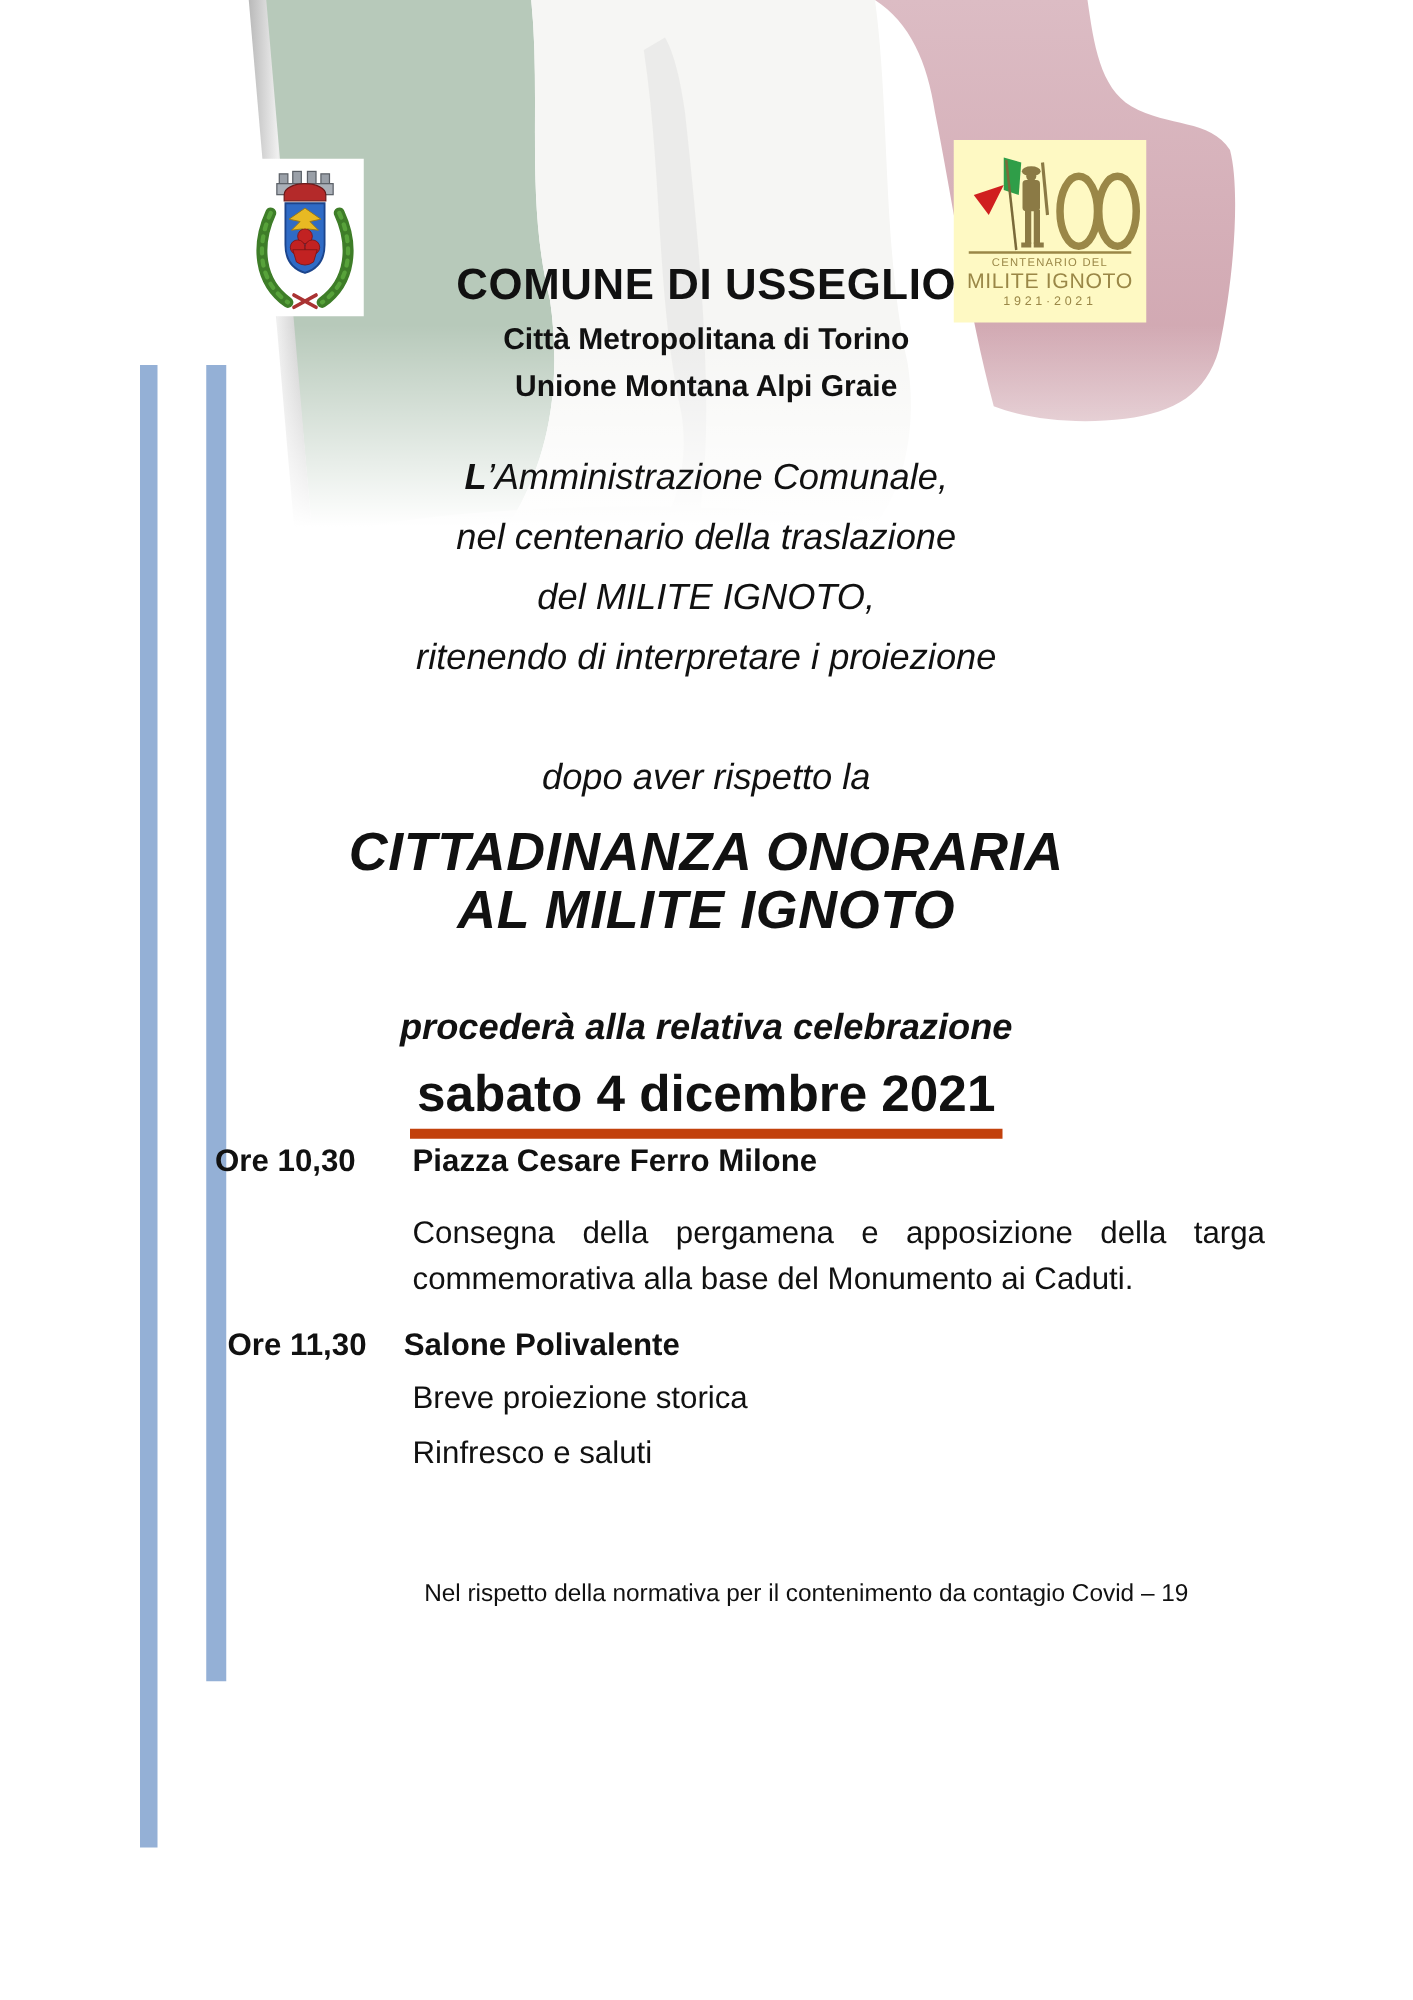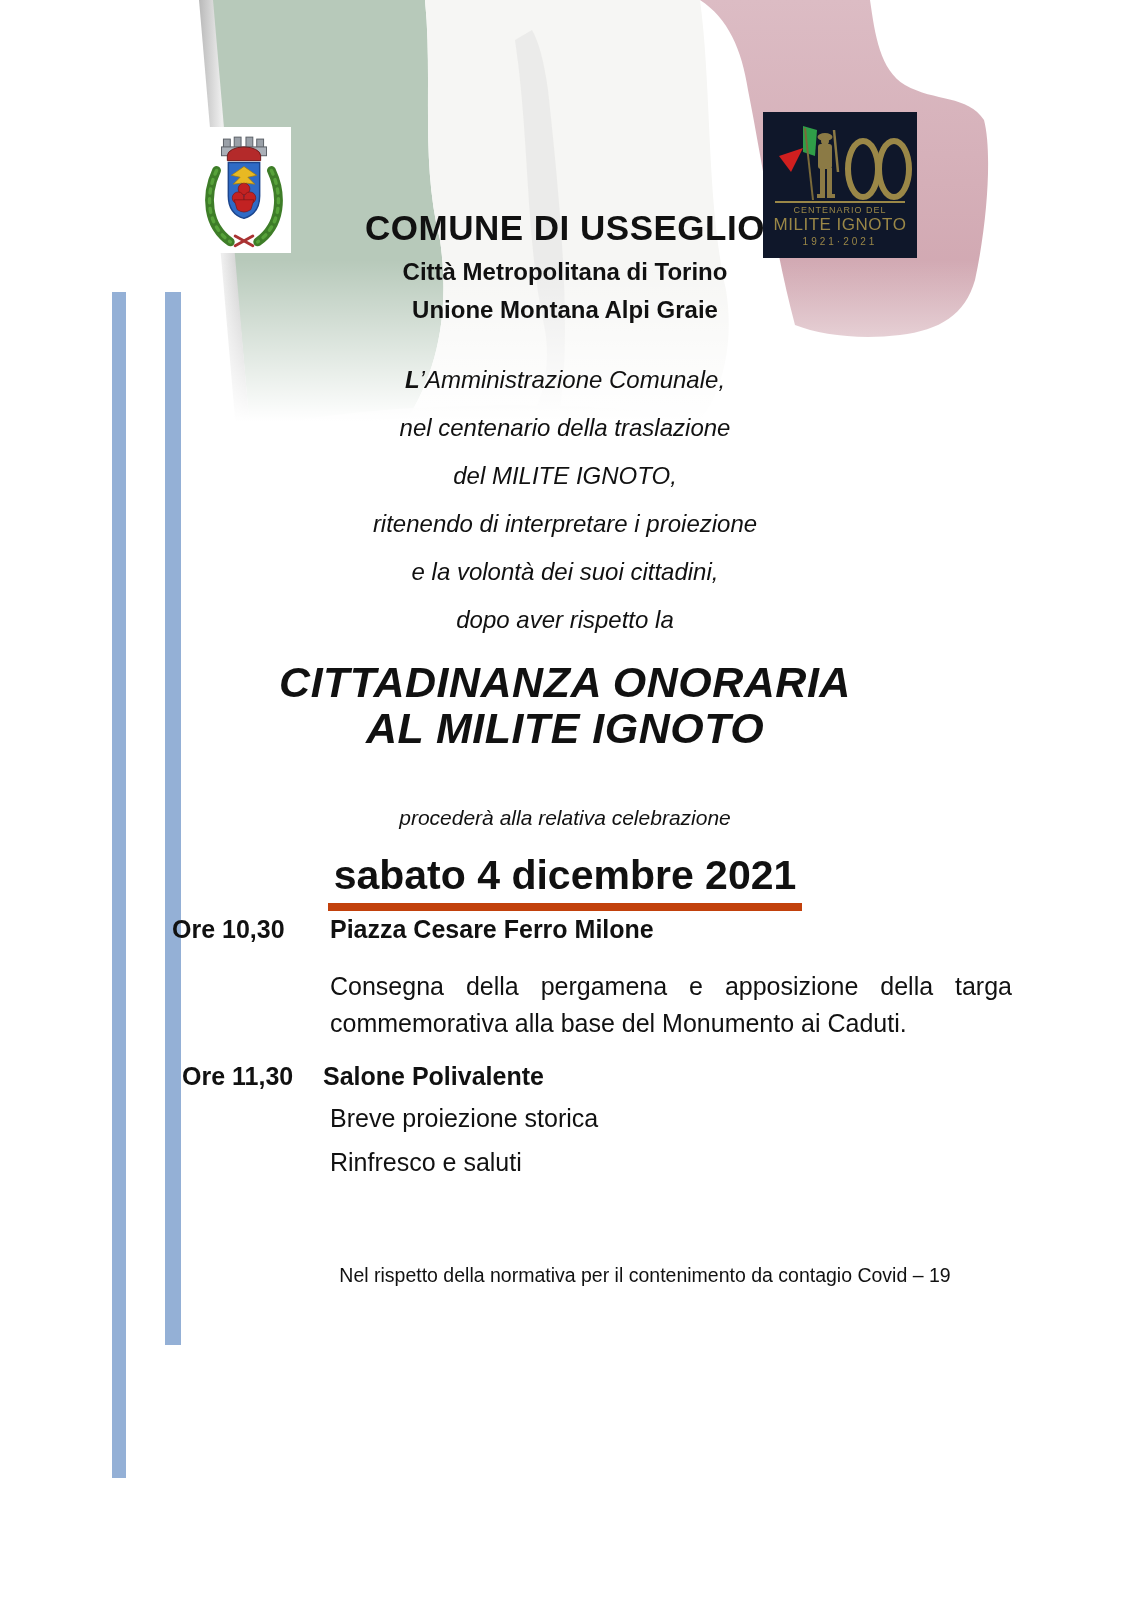--- a/index.html
+++ b/index.html
@@ -4,35 +4,35 @@
 <style>
   html,body { margin:0; padding:0; background:#ffffff; }
   .page {
     position:relative; width:1130px; height:1600px; background:#ffffff;
     overflow:hidden; font-family:"Liberation Sans", sans-serif; color:#111;
   }
   .abs { position:absolute; }
   .cline { position:absolute; left:0; width:1130px; text-align:center; white-space:nowrap; }
   .title   { font-weight:bold; font-size:35px; letter-spacing:0.5px; }
   .sub     { font-weight:bold; font-size:24px; }
-  .introline { font-style:italic; font-size:24px; }
+  .introline { font-style:italic; font-size:29px; }
   .bold-lead { font-weight:bold; }
   .headline { font-weight:bold; font-style:italic; font-size:43px; letter-spacing:0.5px; }
-  .lead    { font-style:italic; font-size:21px; }
+  .lead    { font-style:italic; font-size:29px;font-weight:bold; }
   .date span { font-weight:bold; font-size:41px; border-bottom:8px solid #c2410c; padding:0 6px 5px 6px; }
   .time    { font-weight:bold; font-size:25px; white-space:nowrap; }
   .place   { font-weight:bold; font-size:25px; white-space:nowrap; }
   .body-text { font-size:25px; white-space:nowrap; }
   .para    { font-size:25px; line-height:37px; width:682px; text-align:justify; }
   .invite-box { position:absolute; left:295px; width:700px; text-align:center; }
   .invite  { font-size:28.5px; letter-spacing:0.3px; }
   .note    { font-size:19.5px; }
   .bar { position:absolute; background:#94b0d6; }
   .stemma-box { position:absolute; left:197px; top:127px; width:94px; height:126px; background:#fff; }
-  .logo-box { position:absolute; left:763px; top:112px; width:154px; height:146px; background:#0f172a; color:#9a8747; }
+  .logo-box { position:absolute; left:763px; top:112px; width:154px; height:146px; background:#fef9c3; color:#9a8747; }
   .logo-box .ltext { position:absolute; left:0; width:154px; text-align:center; line-height:1; }
   .logo-cent  { top:94px;  font-size:9px;  letter-spacing:1px; }
   .logo-mil   { top:104px; font-size:17px; letter-spacing:0.5px; }
   .logo-years { top:125px; font-size:10px; letter-spacing:3px; }
 </style>
 </head>
 <body>
 
 <div class="page">
 
@@ -130,21 +130,20 @@
   <div class="bar" style="left:165px; top:292px; width:16px; height:1053px;"></div>
 
   <div class="cline title" style="top:208px;">COMUNE DI USSEGLIO</div>
   <div class="cline sub" style="top:258px;">Città Metropolitana di Torino</div>
   <div class="cline sub" style="top:296px;">Unione Montana Alpi Graie</div>
 
   <div class="cline introline" style="top:366px;"><span class="bold-lead">L</span><span>’Amministrazione Comunale,</span></div>
   <div class="cline introline" style="top:414px;">nel centenario della traslazione</div>
   <div class="cline introline" style="top:462px;">del MILITE IGNOTO,</div>
   <div class="cline introline" style="top:510px;">ritenendo di interpretare i proiezione</div>
-  <div class="cline introline" style="top:558px;">e la volontà dei suoi cittadini,</div>
   <div class="cline introline" style="top:606px;">dopo aver rispetto la</div>
 
   <div class="cline headline" style="top:658px;">CITTADINANZA ONORARIA</div>
   <div class="cline headline" style="top:704px;">AL MILITE IGNOTO</div>
   <div class="cline lead" style="top:806px;">procederà alla relativa celebrazione</div>
   <div class="cline date" style="top:852px;"><span>sabato 4 dicembre 2021</span></div>
 
   <div class="abs time" style="left:172px; top:915px;">Ore 10,30</div>
   <div class="abs place" style="left:330px; top:915px;">Piazza Cesare Ferro Milone</div>
   <div class="abs para" style="left:330px; top:968px;">Consegna della pergamena e apposizione della targa commemorativa alla base del Monumento ai Caduti.</div>

